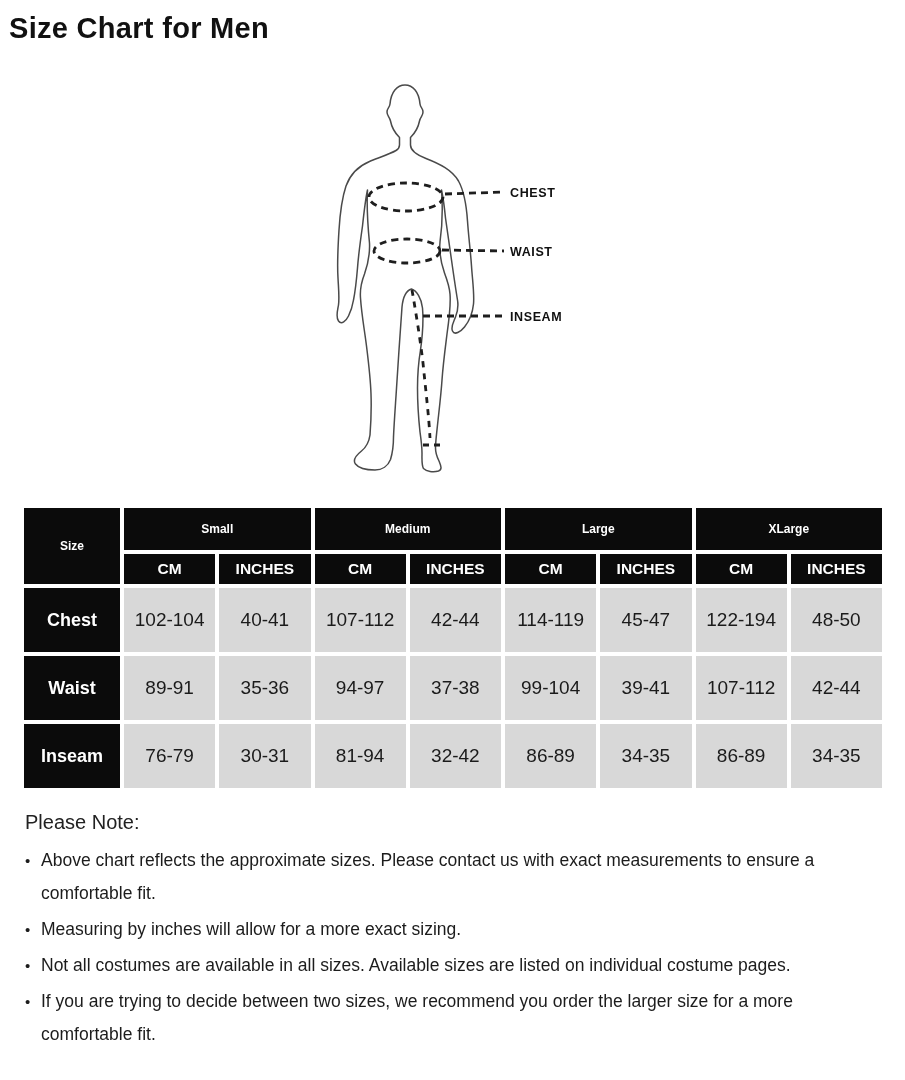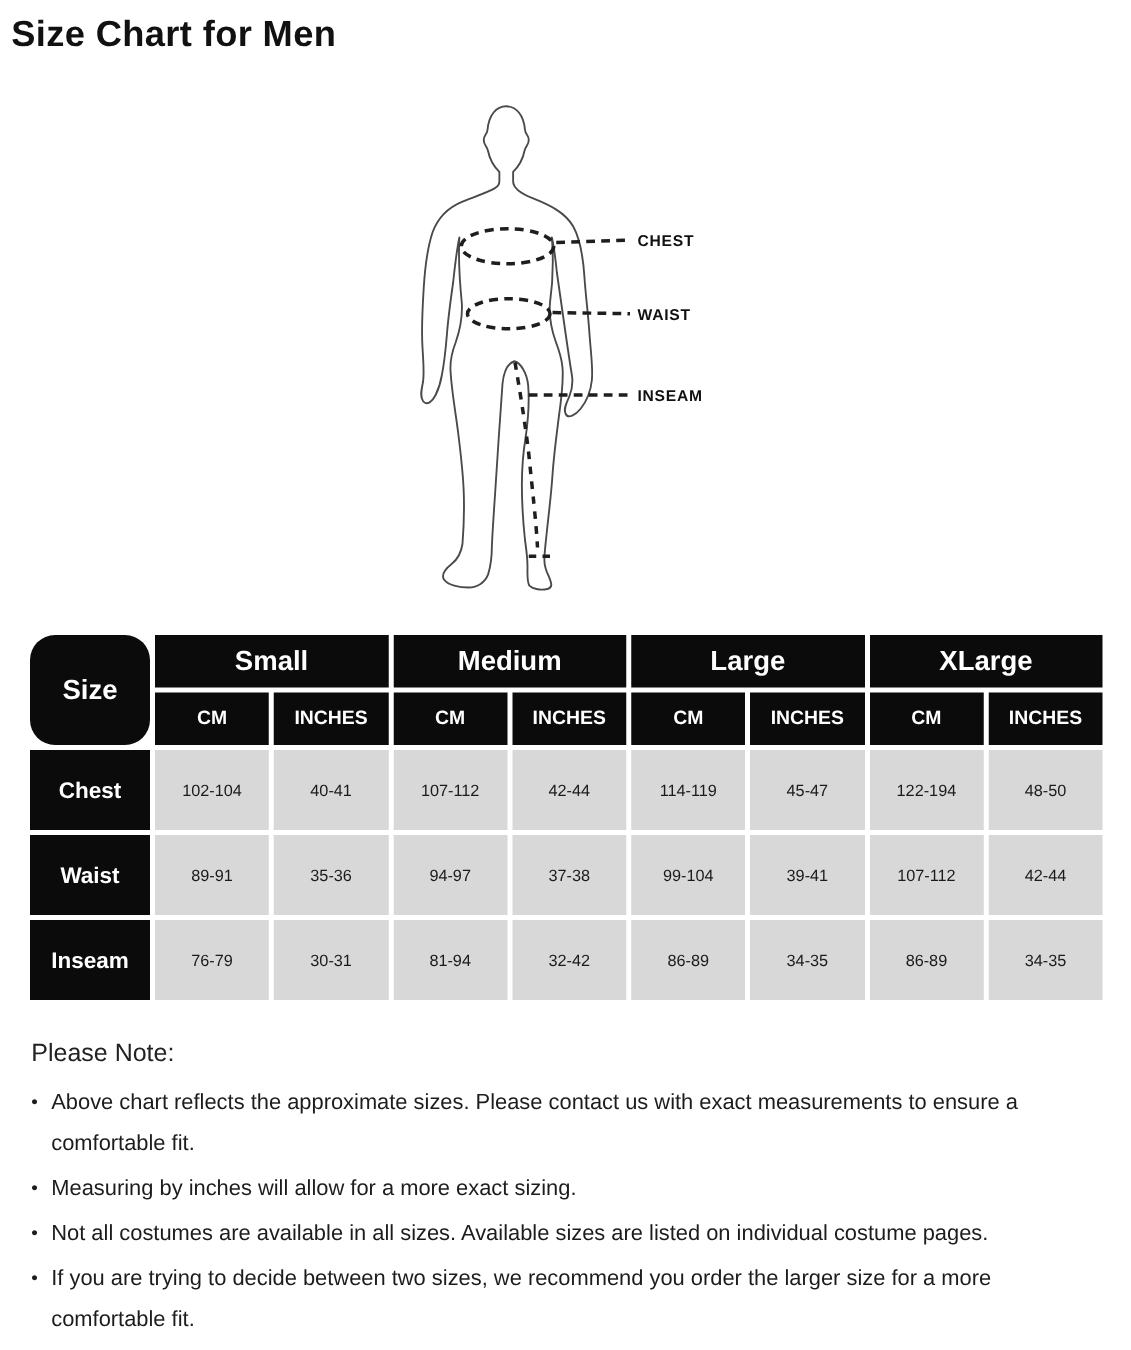--- a/index.html
+++ b/index.html
@@ -30,34 +30,34 @@
     position:absolute; left:20px; top:504px;
     width:866px;
     border-collapse:separate; border-spacing:4px 4px;
     table-layout:fixed;
   }
   table.size-chart th, table.size-chart td {
     text-align:center; vertical-align:middle; padding:0;
     overflow:hidden; white-space:nowrap;
   }
   .dark { background:#0b0b0b; color:#ffffff; font-weight:bold; }
-  .corner { font-size:19px;border-radius:20px; }
+  .corner { font-size:19px; }
   tr.grp-row  { height:42px; }
-  tr.grp-row th { font-size:22px; }
-  tr.unit-row { height:42px; }
+  tr.grp-row th { font-size:12px; }
+  tr.unit-row { height:30px; }
   tr.unit-row th { font-size:15.5px; }
   tr.data-row { height:64px; }
   td.rowlbl { font-size:18px; }
   td.val {
     background:#d8d8d8; color:#1b1b1b;
-    font-size:13px; font-weight:normal;
+    font-size:19px; font-weight:normal;
   }
 
   .notes {
-    position:absolute; left:25px; top:832px; width:858px;
+    position:absolute; left:25px; top:811px; width:858px;
   }
   .notes-heading { font-size:20px; color:#222; margin:0 0 10px 0; font-weight:normal; }
   .notes-list { list-style:none; margin:0; padding:0; }
   .notes-list li {
     display:flex; align-items:flex-start;
     font-size:17.5px; line-height:33px; color:#1c1c1c;
     margin-bottom:3px;
   }
   .bullet { width:16px; flex:0 0 16px; font-size:15px; line-height:33px; color:#1c1c1c; }
   .note-text { flex:1; }

